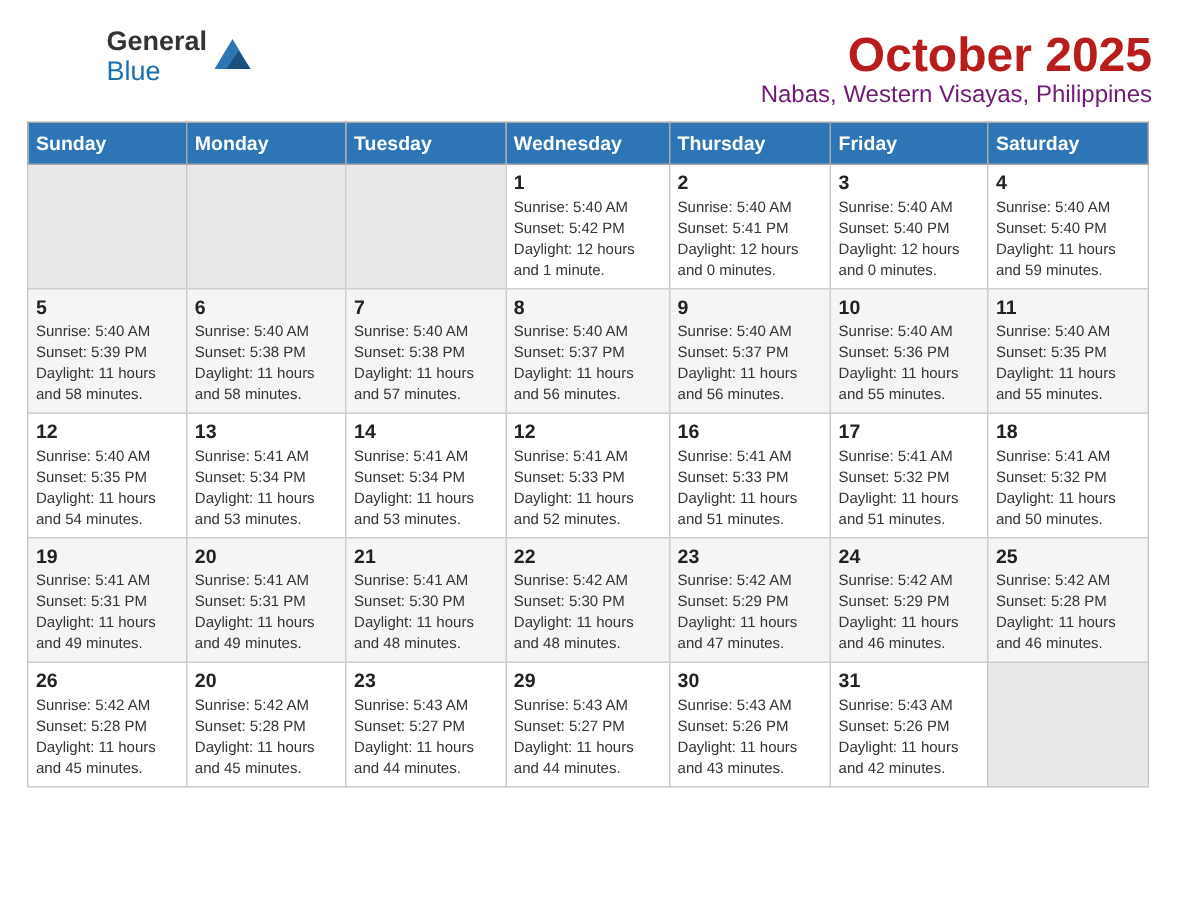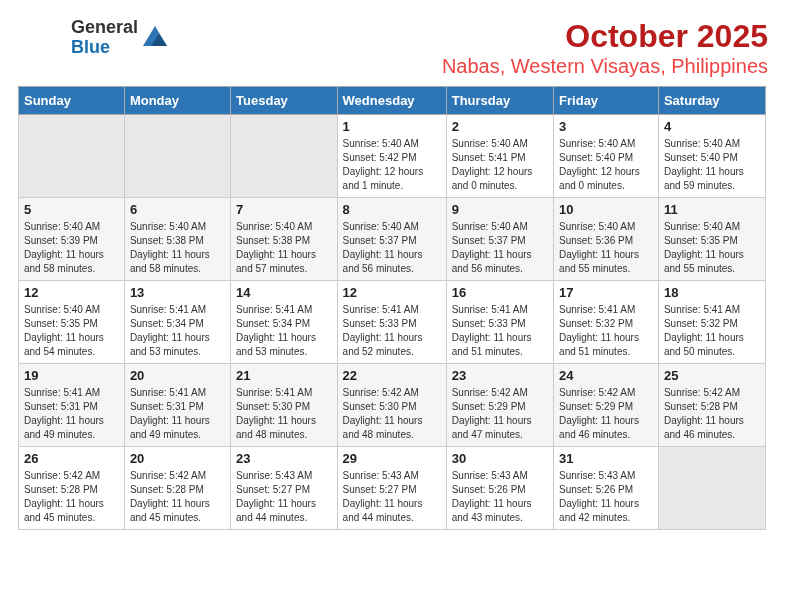--- a/index.html
+++ b/index.html
@@ -21,40 +21,40 @@
       margin-left: 47px;
     }
     .logo-text-general {
       font-size: 18px;
       font-weight: bold;
       color: #333;
       line-height: 1.1;
     }
     .logo-text-blue {
       font-size: 18px;
-      font-weight: bold;
+      font-weight: normal;
       color: #1a6faf;
       line-height: 1.1;
     }
     .logo-icon {
       width: 28px;
       height: 28px;
       margin-left: 3px;
     }
     .title-section {
       text-align: right;
     }
     .month-title {
       font-size: 32px;
       font-weight: bold;
       color: #b91c1c;
     }
     .location-title {
-      font-size: 20px;
-      color: #ef4444;
+      font-size: 16px;
+      color: #701a75;
     }
     .calendar-container {
       padding: 0 26px 18px 18px;
     }
     .calendar-table {
       width: 100%;
       border-collapse: collapse;
       font-size: 11px;
     }
     .calendar-table th {

